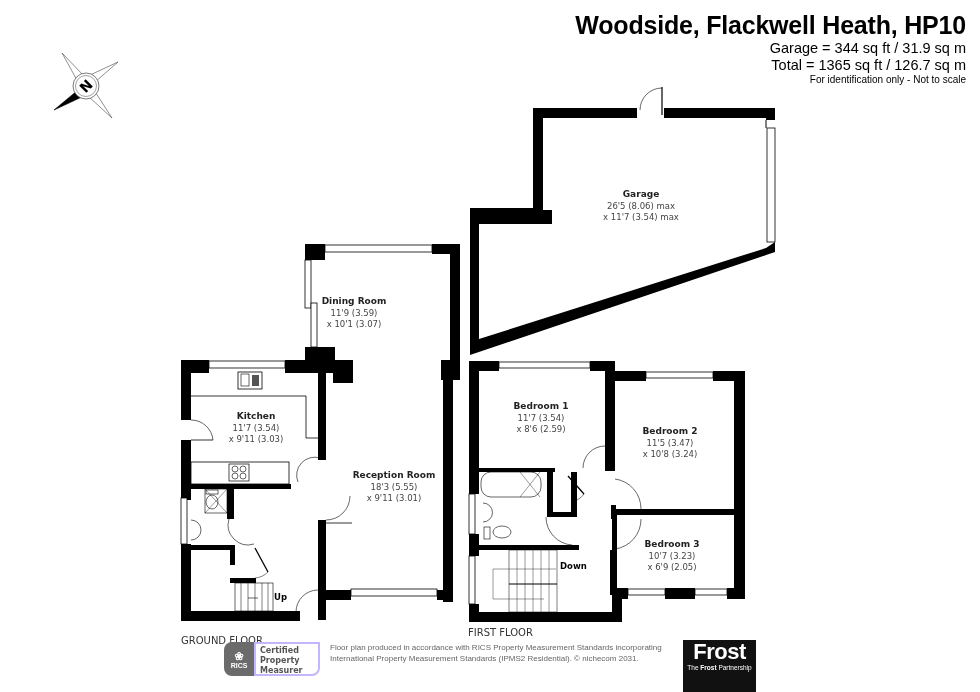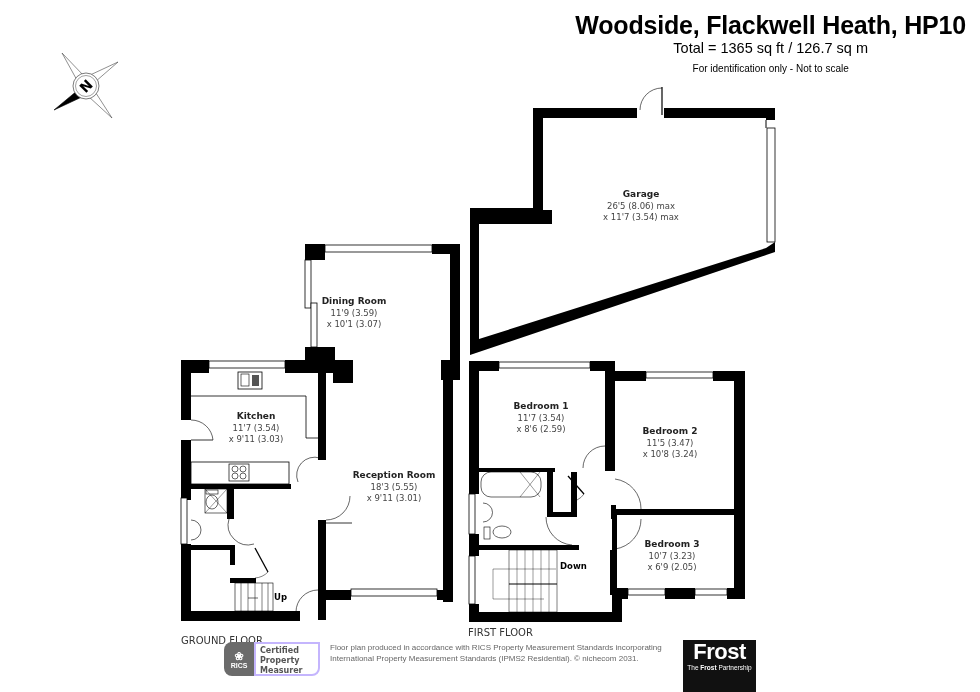--- a/index.html
+++ b/index.html
@@ -1,39 +1,40 @@
 <!DOCTYPE html>
 <html><head>
 <meta charset="utf-8">
 <style>
   html, body { margin:0; padding:0; background:#ffffff; }
   body { width:980px; height:692px; position:relative; overflow:hidden; font-family:"Liberation Sans", sans-serif; color:#000; }
-  .title { position:absolute; right:14px; top:10px; text-align:center; }
+  .title { position:absolute; right:14px; top:10px; text-align:right; }
   .title h1 { margin:0; font-size:25px; font-weight:bold; letter-spacing:-0.2px; line-height:30px; }
   .title .line { font-size:14.5px; line-height:17px; }
-  .title .note { font-size:10px; margin-top:6px; }
+  .title .note { font-size:10px; }
   svg.plan { position:absolute; left:0; top:0; }
   .room-label { font-family:"DejaVu Sans", sans-serif; font-size:9px; font-weight:bold; text-anchor:middle; fill:#222; }
   .room-dim { font-family:"DejaVu Sans", sans-serif; font-size:8.5px; text-anchor:middle; fill:#444; }
   .floor-label { position:absolute; font-family:"DejaVu Sans", sans-serif; font-size:10px; color:#333; }
   .rics { position:absolute; left:224px; top:642px; width:96px; height:34px; display:flex; }
   .rics .badge { width:30px; height:34px; background:#6b6b6b; border-radius:8px 0 0 8px; color:#fff; font-size:7px; font-weight:bold; display:flex; flex-direction:column; align-items:center; justify-content:center; }
   .rics .badge .globe { font-size:11px; line-height:12px; }
   .rics .cert { flex:1; border:2px solid #c4b5fd; border-radius:0 0 8px 0; font-family:"DejaVu Sans", sans-serif; font-size:8px; font-weight:bold; color:#555; padding:2px 4px; line-height:10px; }
   .footer-text { position:absolute; left:330px; top:642px; font-size:8px; color:#666; line-height:11px; width:360px; }
   .frost { position:absolute; left:683px; top:640px; width:73px; height:54px; background:#111; color:#fff; text-align:center; }
   .frost .big { font-size:22px; font-weight:bold; line-height:24px; letter-spacing:-0.5px; }
   .frost .small { font-size:6.5px; line-height:8px; }
   .frost .small b { font-weight:bold; }
 </style>
 </head>
 <body>
 
 <div class="title">
   <h1>Woodside, Flackwell Heath, HP10</h1>
+  <div class="line">Garage = 344 sq ft / 31.9 sq m</div>
   <div class="line">Total = 1365 sq ft / 126.7 sq m</div>
   <div class="note">For identification only - Not to scale</div>
 </div>
 
 <svg class="plan" width="980" height="692" viewBox="0 0 980 692">
 
   <g>
     <polygon points="62,53 84,76 78,82" fill="none" stroke="#444" stroke-width="0.6"></polygon>
     <polygon points="118,62 95,82 88,76" fill="none" stroke="#444" stroke-width="0.6"></polygon>
     <polygon points="112,118 88,96 94,90" fill="none" stroke="#444" stroke-width="0.6"></polygon>

